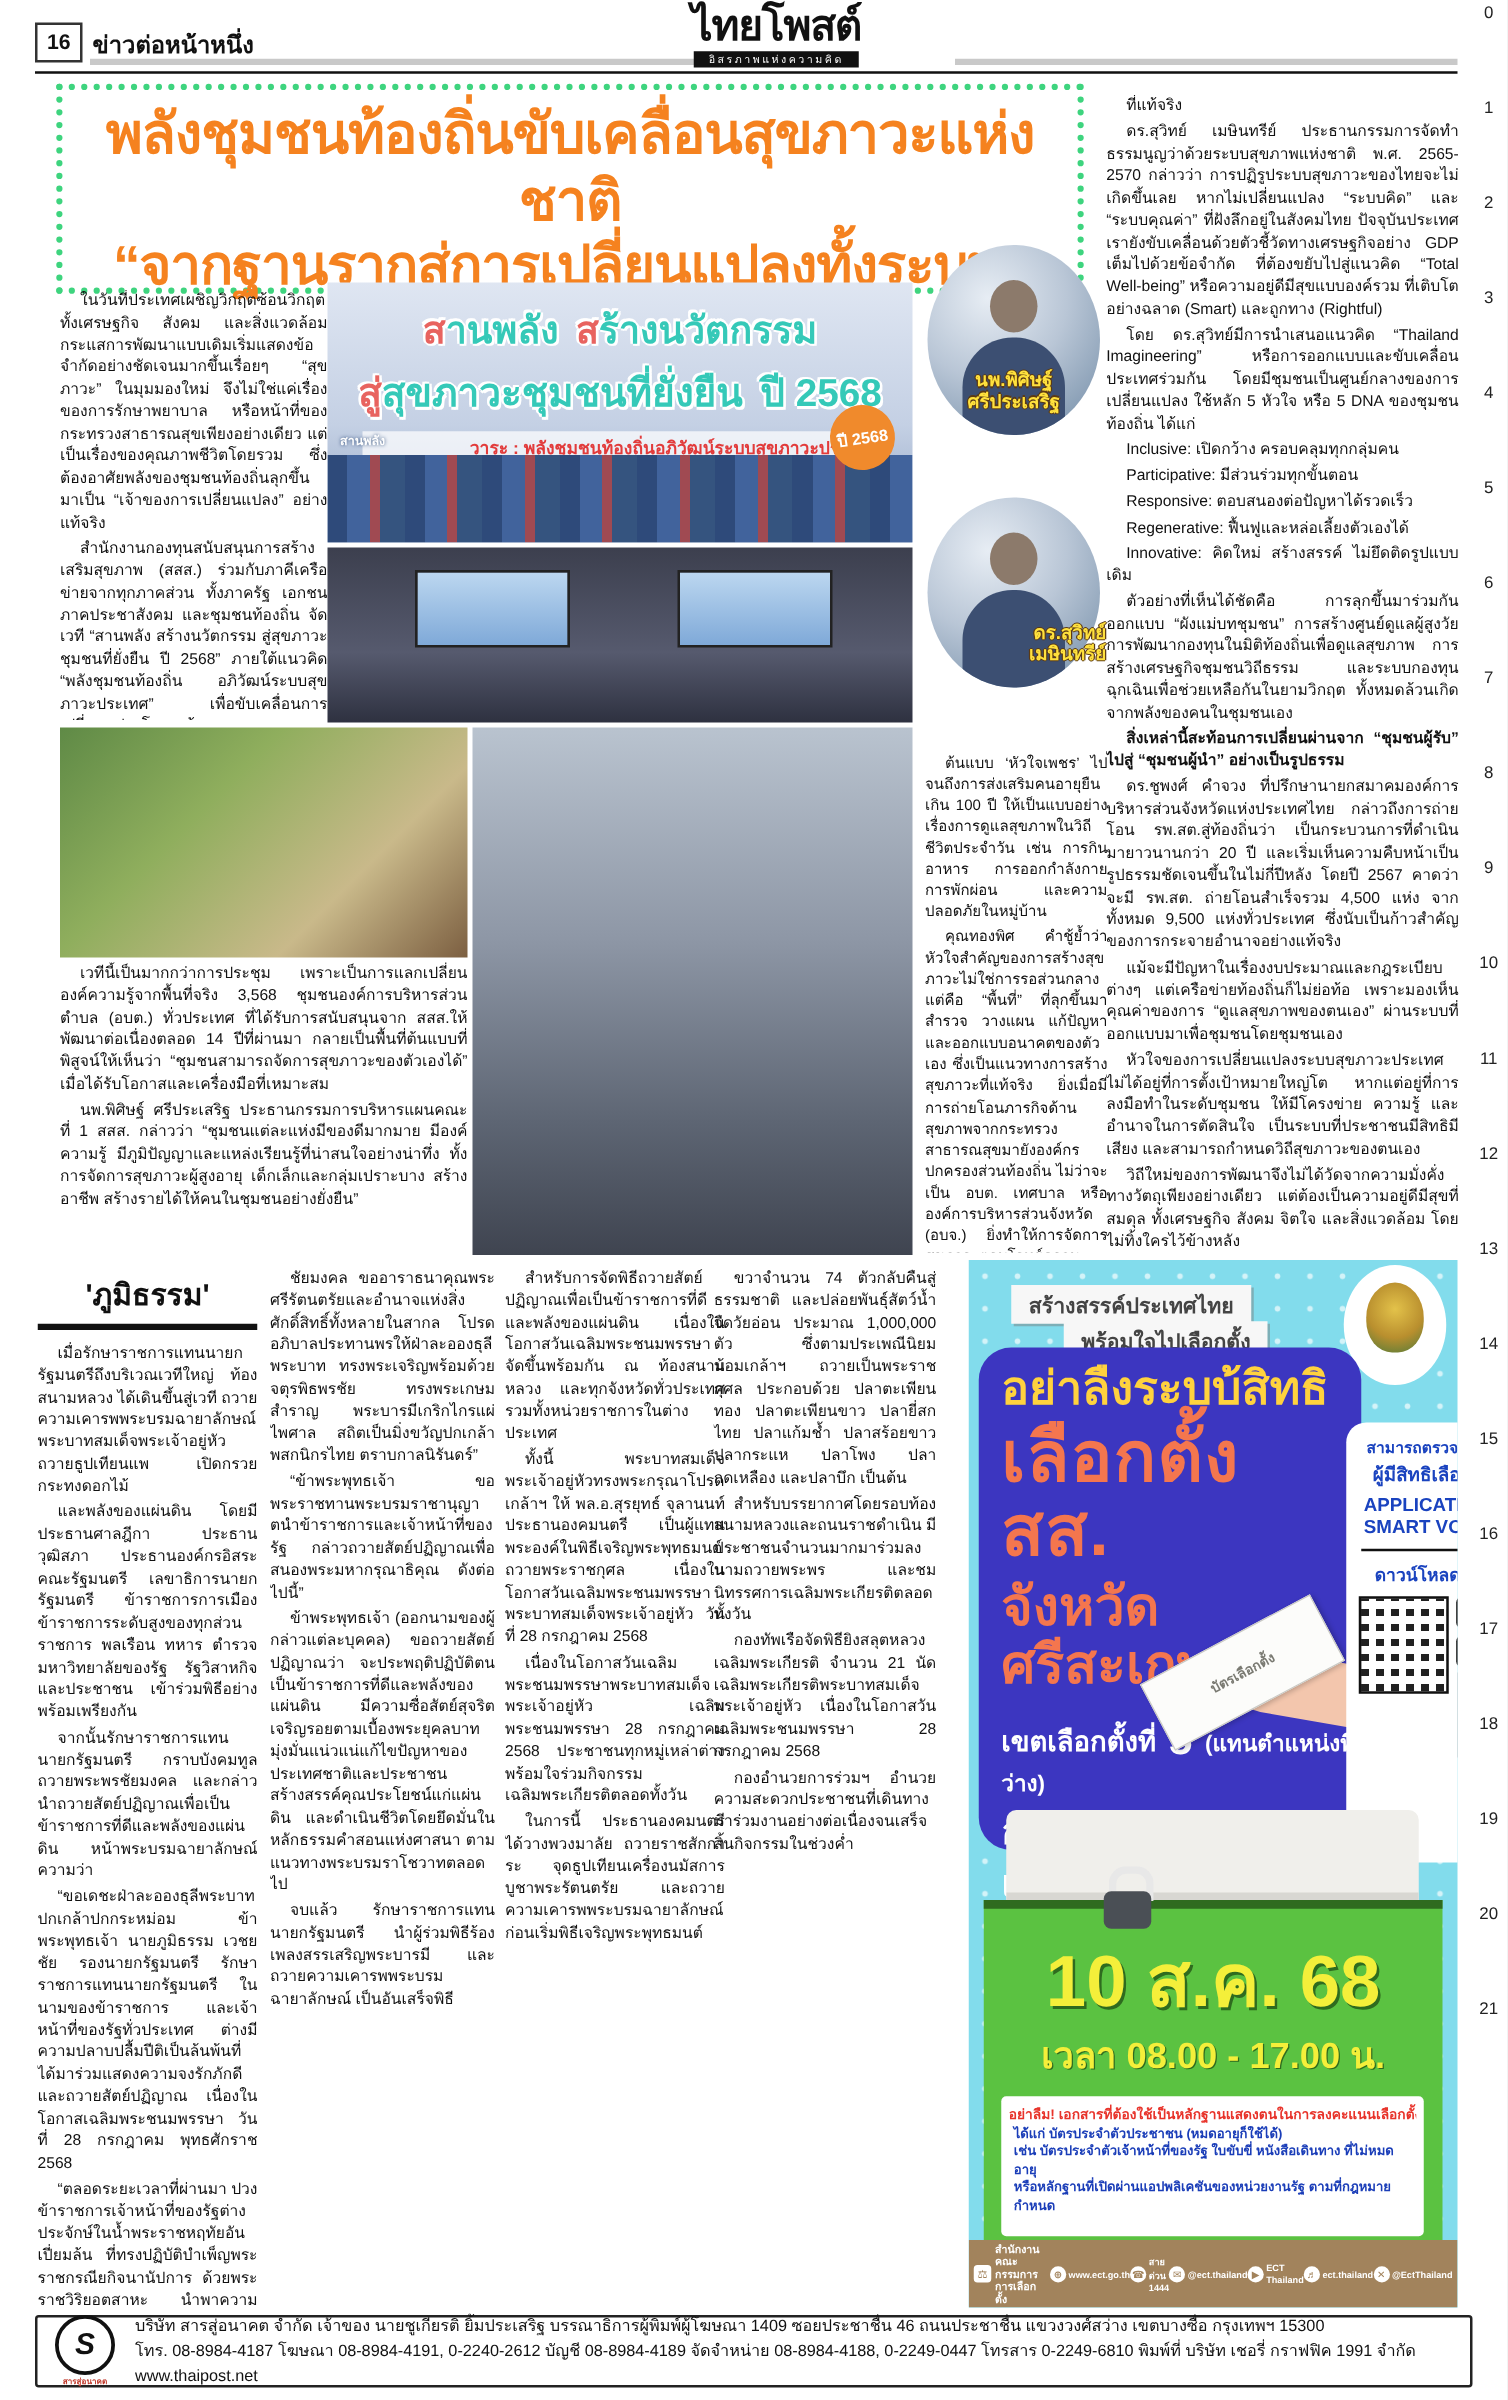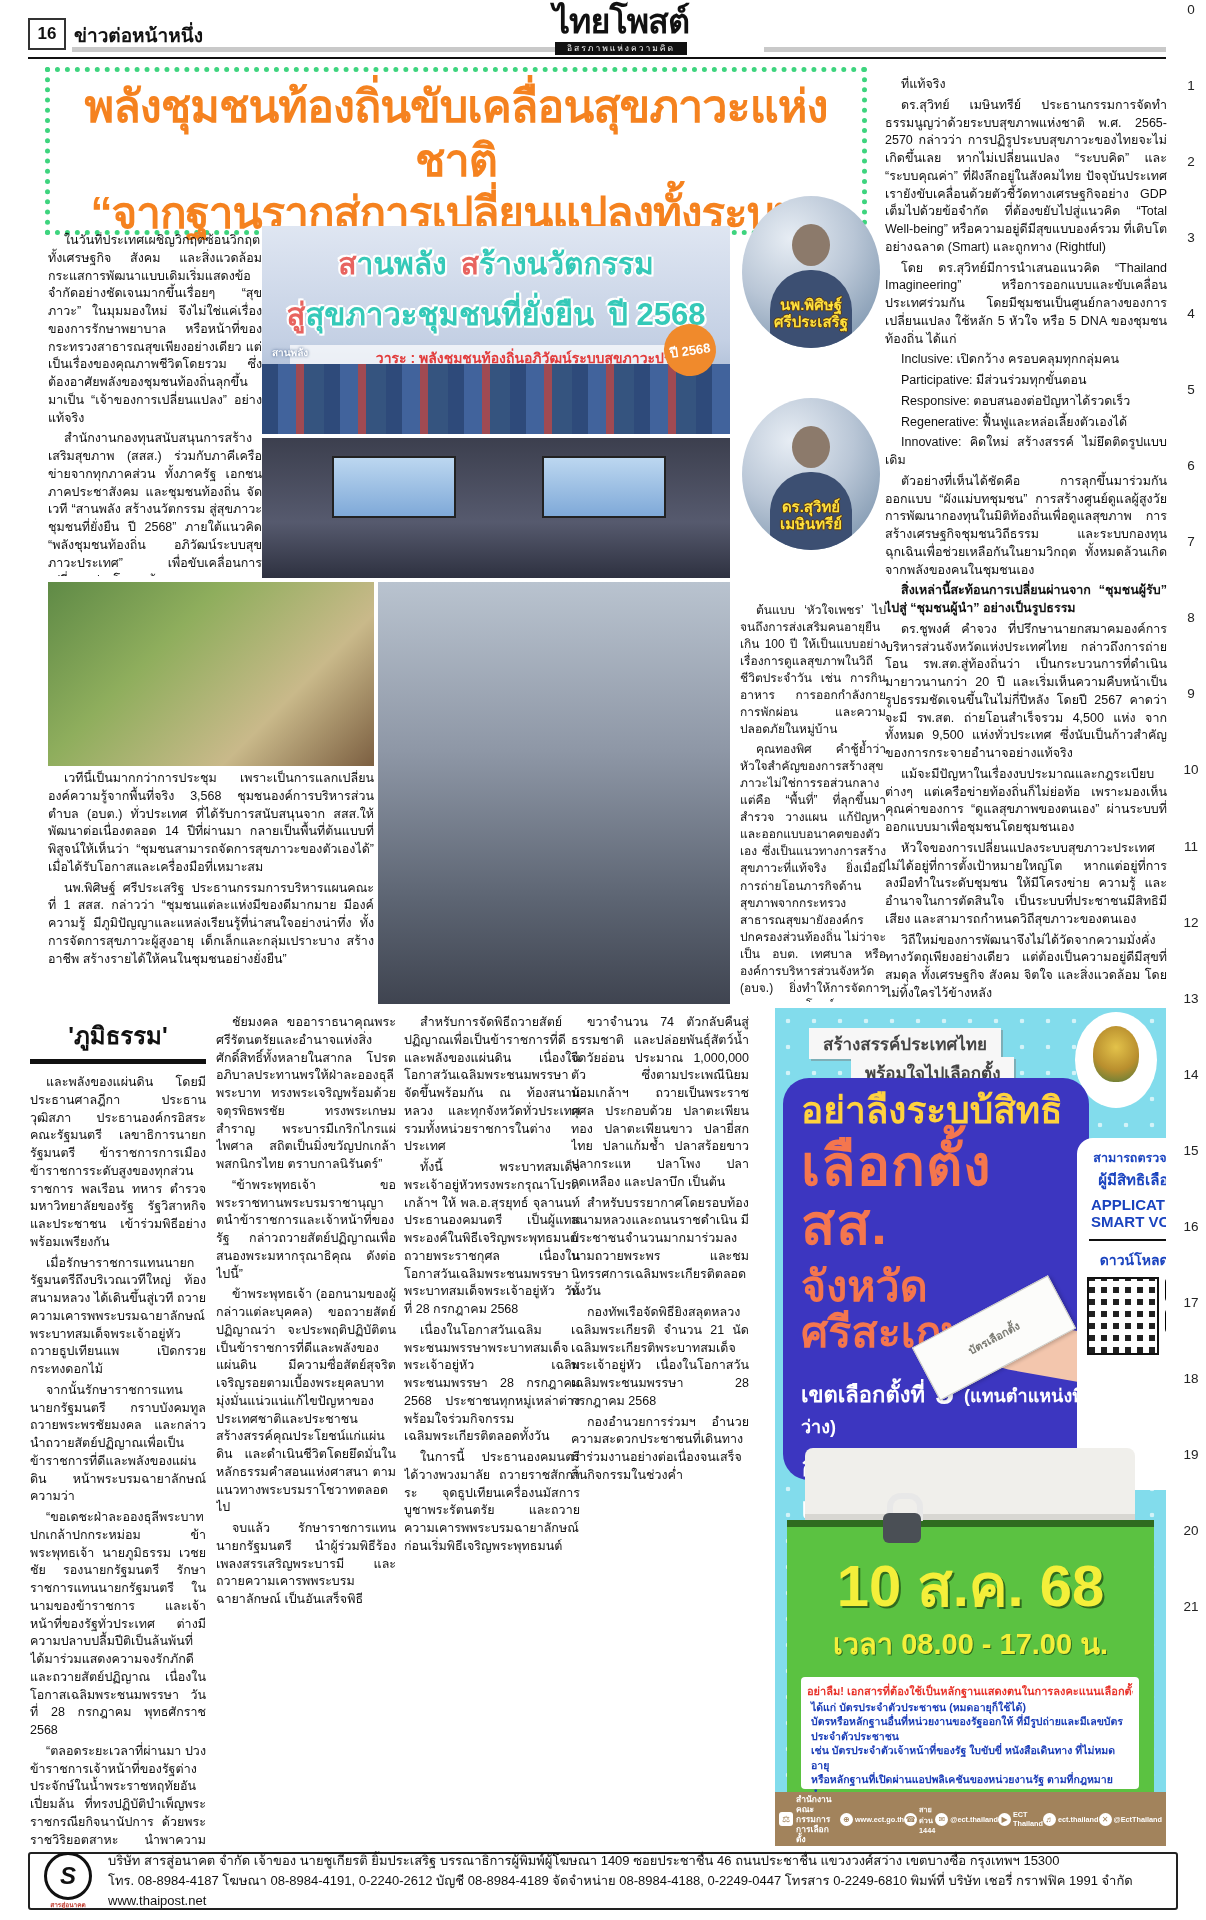--- a/index.html
+++ b/index.html
@@ -44,21 +44,21 @@
   .people{position:absolute;left:0;bottom:0;width:100%;height:70px;
       background:repeating-linear-gradient(90deg,#2e4a7a 0 16px,#41639c 16px 34px,#a04a52 34px 42px,#35547f 42px 62px);}
   .yrbadge{position:absolute;right:14px;bottom:58px;width:52px;height:52px;border-radius:50%;background:#f08a2c;
       color:#fff;font-size:13px;font-weight:800;display:flex;align-items:center;justify-content:center;transform:rotate(-8deg);}
   .minilogo{position:absolute;left:10px;bottom:74px;color:#fff;font-size:10px;font-weight:700;text-shadow:0 0 3px #2b4a78;}
   .photoHall{left:262px;top:438px;width:468px;height:140px;background:linear-gradient(180deg,#3c3f4e 0%,#565a6e 60%,#2e3140 100%);}
   .screen{position:absolute;top:18px;width:120px;height:58px;background:linear-gradient(180deg,#bcd7f0,#7fa9d8);border:2px solid #222;}
   .photoFood{left:48px;top:582px;width:326px;height:184px;background:linear-gradient(135deg,#5f8a46 0%,#8fae5d 35%,#c9b98a 70%,#7c5f41 100%);}
   .photoCrowd{left:378px;top:582px;width:352px;height:422px;background:linear-gradient(180deg,#b9c3cf 0%,#8e97a6 40%,#5d6573 75%,#3f4450 100%);}
   .portrait{position:absolute;width:148px;text-align:center;}
-  .p1{left:737px;top:196px;height:198px;} .p2{left:737px;top:398px;height:200px;}
+  .p1{left:737px;top:196px;height:198px;} .p2{left:737px;top:398px;height:200px;text-align:right;}
   .pcircle{width:138px;height:152px;margin:0 auto;border-radius:50%;position:relative;overflow:hidden;
       background:radial-gradient(circle at 35% 28%,#e7edf4 0%,#b9c6d6 45%,#6d88a3 100%);}
   .sil-head{position:absolute;left:50px;top:28px;width:38px;height:42px;border-radius:50%;background:#8c7a6b;}
   .sil-body{position:absolute;left:28px;top:74px;width:82px;height:80px;border-radius:40px 40px 0 0;background:#3c4f72;}
   .pname{margin-top:-52px;position:relative;font-size:15px;font-weight:800;color:#ffe13d;line-height:1.15;
       text-shadow:-1px 0 #5b3a14,1px 0 #5b3a14,0 -1px #5b3a14,0 1px #5b3a14;}
   
   .bm{position:absolute;top:1014px;height:830px;overflow:hidden;text-align:justify;font-size:12.5px;}
   .bm p{margin:0 0 3px;text-indent:16px;line-height:1.42;}
   .bm-c1{left:30px;width:176px;} .bm-c2{left:216px;width:180px;} .bm-c3{left:404px;width:176px;} .bm-c4{left:571px;width:178px;}
@@ -241,22 +241,22 @@
       <p>ดร.ชูพงศ์ คำจวง ที่ปรึกษานายกสมาคมองค์การบริหารส่วนจังหวัดแห่งประเทศไทย กล่าวถึงการถ่ายโอน รพ.สต.สู่ท้องถิ่นว่า เป็นกระบวนการที่ดำเนินมายาวนานกว่า 20 ปี และเริ่มเห็นความคืบหน้าเป็นรูปธรรมชัดเจนขึ้นในไม่กี่ปีหลัง โดยปี 2567 คาดว่าจะมี รพ.สต. ถ่ายโอนสำเร็จรวม 4,500 แห่ง จากทั้งหมด 9,500 แห่งทั่วประเทศ ซึ่งนับเป็นก้าวสำคัญของการกระจายอำนาจอย่างแท้จริง</p>
       <p>แม้จะมีปัญหาในเรื่องงบประมาณและกฎระเบียบต่างๆ แต่เครือข่ายท้องถิ่นก็ไม่ย่อท้อ เพราะมองเห็นคุณค่าของการ “ดูแลสุขภาพของตนเอง” ผ่านระบบที่ออกแบบมาเพื่อชุมชนโดยชุมชนเอง</p>
       <p>หัวใจของการเปลี่ยนแปลงระบบสุขภาวะประเทศ ไม่ได้อยู่ที่การตั้งเป้าหมายใหญ่โต หากแต่อยู่ที่การลงมือทำในระดับชุมชน ให้มีโครงข่าย ความรู้ และอำนาจในการตัดสินใจ เป็นระบบที่ประชาชนมีสิทธิมีเสียง และสามารถกำหนดวิถีสุขภาวะของตนเอง</p>
       <p>วิถีใหม่ของการพัฒนาจึงไม่ได้วัดจากความมั่งคั่งทางวัตถุเพียงอย่างเดียว แต่ต้องเป็นความอยู่ดีมีสุขที่สมดุล ทั้งเศรษฐกิจ สังคม จิตใจ และสิ่งแวดล้อม โดยไม่ทิ้งใครไว้ข้างหลัง</p>
     </div>
 
   <div class="bm bm-c1">
     <div class="bm-title">'ภูมิธรรม'</div>
     <div class="bm-rule"></div>
     <div>
+        <p>เมื่อรักษาราชการแทนนายกรัฐมนตรีถึงบริเวณเวทีใหญ่ ท้องสนามหลวง ได้เดินขึ้นสู่เวที ถวายความเคารพพระบรมฉายาลักษณ์พระบาทสมเด็จพระเจ้าอยู่หัว ถวายธูปเทียนแพ เปิดกรวยกระทงดอกไม้</p>
         <p>และพลังของแผ่นดิน โดยมีประธานศาลฎีกา ประธานวุฒิสภา ประธานองค์กรอิสระ คณะรัฐมนตรี เลขาธิการนายกรัฐมนตรี ข้าราชการการเมือง ข้าราชการระดับสูงของทุกส่วนราชการ พลเรือน ทหาร ตำรวจ มหาวิทยาลัยของรัฐ รัฐวิสาหกิจ และประชาชน เข้าร่วมพิธีอย่างพร้อมเพรียงกัน</p>
-        <p>เมื่อรักษาราชการแทนนายกรัฐมนตรีถึงบริเวณเวทีใหญ่ ท้องสนามหลวง ได้เดินขึ้นสู่เวที ถวายความเคารพพระบรมฉายาลักษณ์พระบาทสมเด็จพระเจ้าอยู่หัว ถวายธูปเทียนแพ เปิดกรวยกระทงดอกไม้</p>
         <p>จากนั้นรักษาราชการแทนนายกรัฐมนตรี กราบบังคมทูลถวายพระพรชัยมงคล และกล่าวนำถวายสัตย์ปฏิญาณเพื่อเป็นข้าราชการที่ดีและพลังของแผ่นดิน หน้าพระบรมฉายาลักษณ์ ความว่า</p>
         <p>“ขอเดชะฝ่าละอองธุลีพระบาทปกเกล้าปกกระหม่อม ข้าพระพุทธเจ้า นายภูมิธรรม เวชยชัย รองนายกรัฐมนตรี รักษาราชการแทนนายกรัฐมนตรี ในนามของข้าราชการ และเจ้าหน้าที่ของรัฐทั่วประเทศ ต่างมีความปลาบปลื้มปีติเป็นล้นพ้นที่ได้มาร่วมแสดงความจงรักภักดี และถวายสัตย์ปฏิญาณ เนื่องในโอกาสเฉลิมพระชนมพรรษา วันที่ 28 กรกฎาคม พุทธศักราช 2568</p>
         <p>“ตลอดระยะเวลาที่ผ่านมา ปวงข้าราชการเจ้าหน้าที่ของรัฐต่างประจักษ์ในน้ำพระราชหฤทัยอันเปี่ยมล้น ที่ทรงปฏิบัติบำเพ็ญพระราชกรณียกิจนานัปการ ด้วยพระราชวิริยอุตสาหะ นำพาความผาสุกร่มเย็นมาสู่อาณาประชาราษฎร์</p>
       </div>
   </div>
   <div class="bm bm-c2">
       <p>ชัยมงคล ขออาราธนาคุณพระศรีรัตนตรัยและอำนาจแห่งสิ่งศักดิ์สิทธิ์ทั้งหลายในสากล โปรดอภิบาลประทานพรให้ฝ่าละอองธุลีพระบาท ทรงพระเจริญพร้อมด้วยจตุรพิธพรชัย ทรงพระเกษมสำราญ พระบารมีเกริกไกรแผ่ไพศาล สถิตเป็นมิ่งขวัญปกเกล้าพสกนิกรไทย ตราบกาลนิรันดร์”</p>
       <p>“ข้าพระพุทธเจ้า ขอพระราชทานพระบรมราชานุญาตนำข้าราชการและเจ้าหน้าที่ของรัฐ กล่าวถวายสัตย์ปฏิญาณเพื่อสนองพระมหากรุณาธิคุณ ดังต่อไปนี้”</p>
       <p>ข้าพระพุทธเจ้า (ออกนามของผู้กล่าวแต่ละบุคคล) ขอถวายสัตย์ปฏิญาณว่า จะประพฤติปฏิบัติตนเป็นข้าราชการที่ดีและพลังของแผ่นดิน มีความซื่อสัตย์สุจริต เจริญรอยตามเบื้องพระยุคลบาท มุ่งมั่นแน่วแน่แก้ไขปัญหาของประเทศชาติและประชาชน สร้างสรรค์คุณประโยชน์แก่แผ่นดิน และดำเนินชีวิตโดยยึดมั่นในหลักธรรมคำสอนแห่งศาสนา ตามแนวทางพระบรมราโชวาทตลอดไป</p>
       <p>จบแล้ว รักษาราชการแทนนายกรัฐมนตรี นำผู้ร่วมพิธีร้องเพลงสรรเสริญพระบารมี และถวายความเคารพพระบรมฉายาลักษณ์ เป็นอันเสร็จพิธี</p>
@@ -329,21 +329,20 @@
     <div class="lid"></div>
     <div class="greenbox">
       <div class="lock-sh"></div>
       <div class="lock-bd"></div>
       <div class="ad-date">10 ส.ค. 68</div>
       <div class="ad-time">เวลา 08.00 - 17.00 น.</div>
       <div class="warnbox">
         <div class="warn-t">อย่าลืม! เอกสารที่ต้องใช้เป็นหลักฐานแสดงตนในการลงคะแนนเลือกตั้ง</div>
         <div>
             <div class="warn-l">ได้แก่ บัตรประจำตัวประชาชน (หมดอายุก็ใช้ได้)</div>
-            <div class="warn-l">บัตรหรือหลักฐานอื่นที่หน่วยงานของรัฐออกให้ ที่มีรูปถ่ายและมีเลขบัตรประจำตัวประชาชน</div>
             <div class="warn-l">เช่น บัตรประจำตัวเจ้าหน้าที่ของรัฐ ใบขับขี่ หนังสือเดินทาง ที่ไม่หมดอายุ</div>
             <div class="warn-l">หรือหลักฐานที่เปิดผ่านแอปพลิเคชันของหน่วยงานรัฐ ตามที่กฎหมายกำหนด</div>
           </div>
       </div>
     </div>
 
     <div class="brownbar">
       <div class="org">
         <span class="orgico">⚖</span>
         <span>สำนักงานคณะกรรมการการเลือกตั้ง</span>

